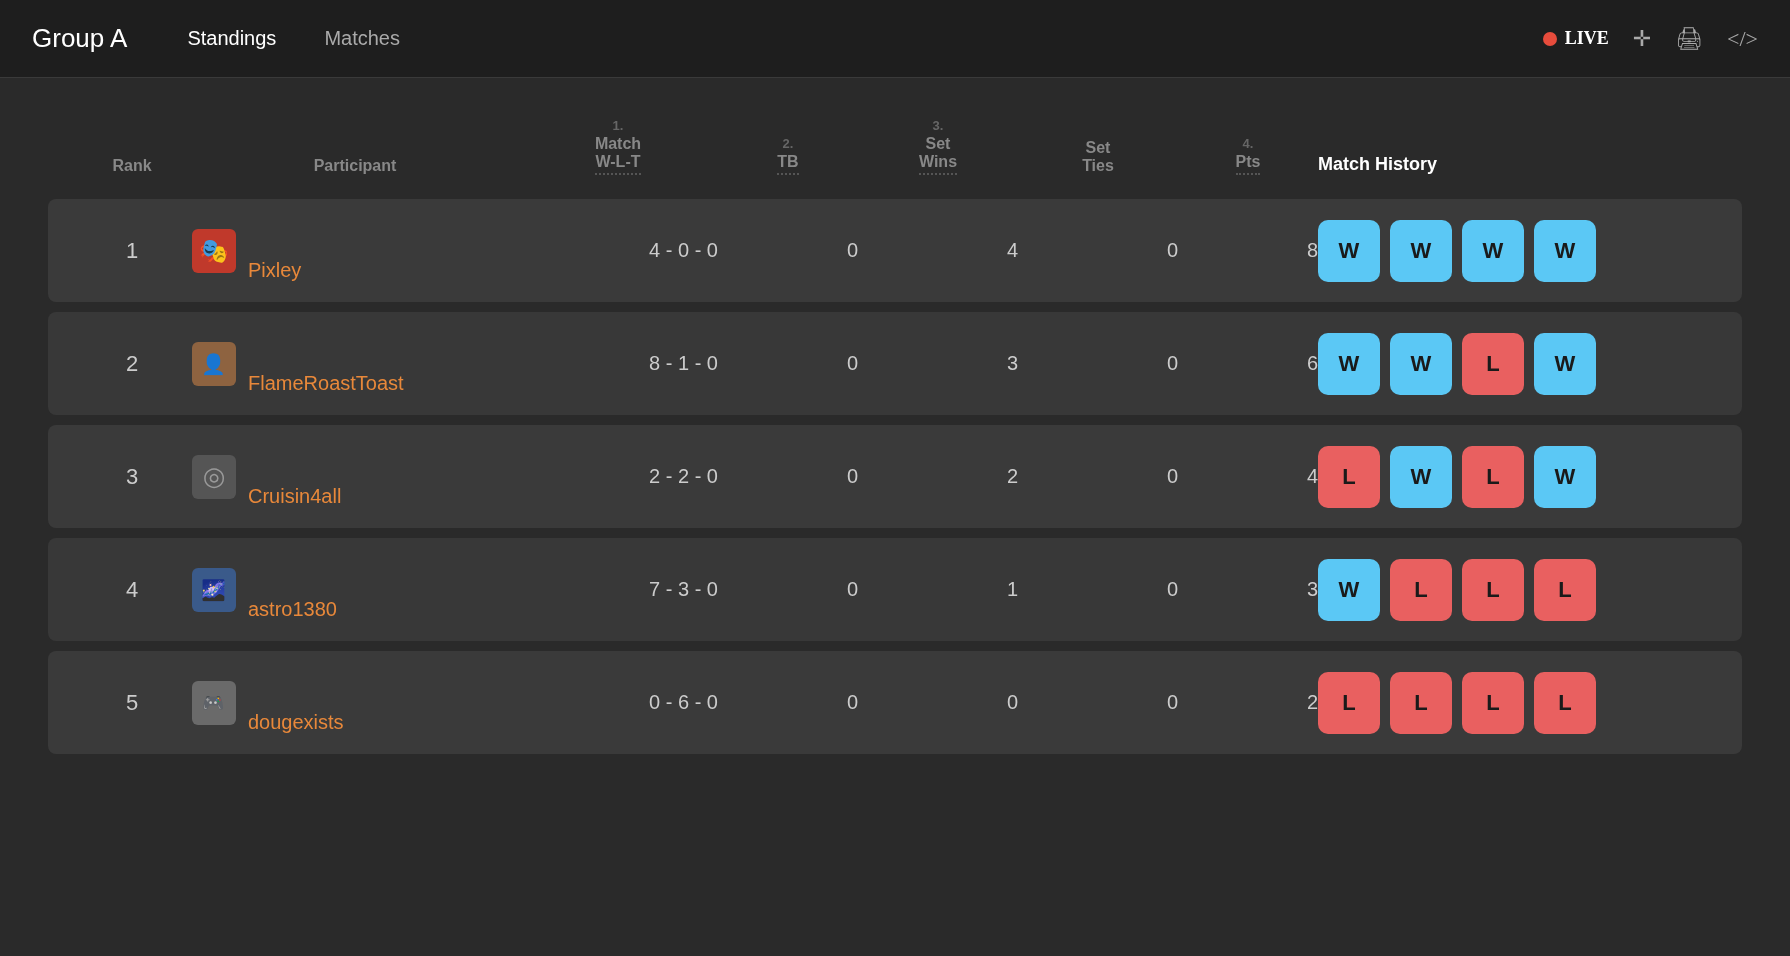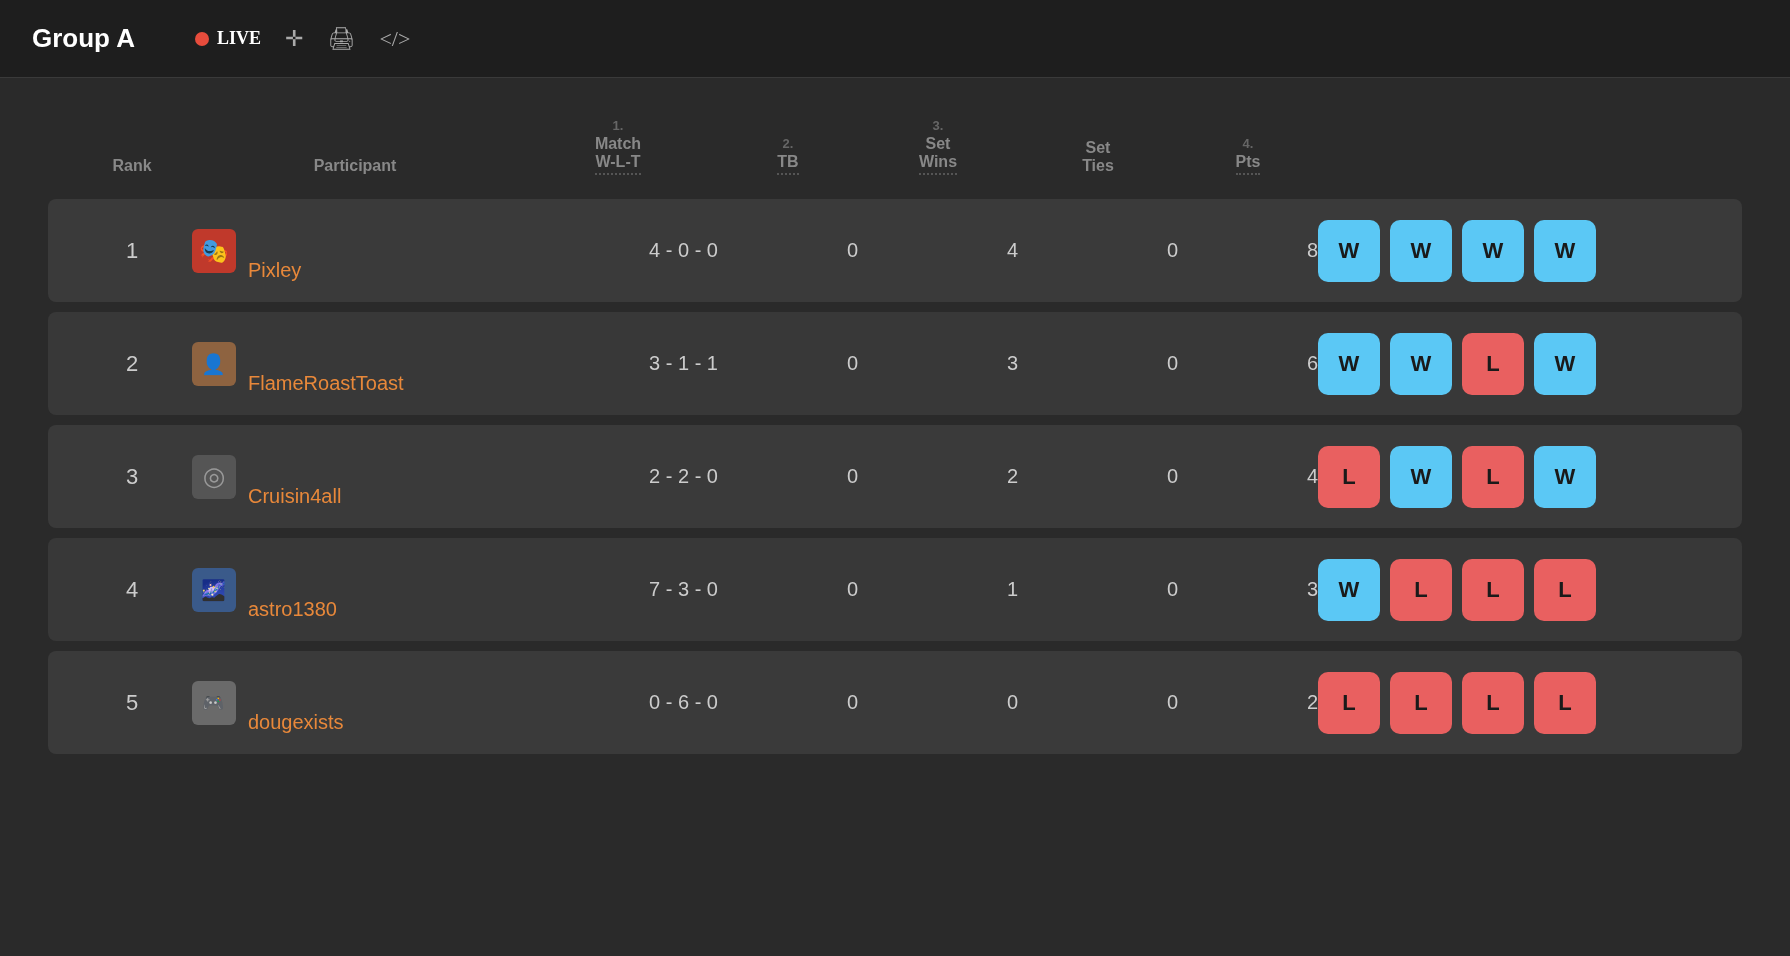--- a/index.html
+++ b/index.html
@@ -15,21 +15,21 @@
     .header {
       background: #1e1e1e;
       display: flex;
       align-items: center;
       padding: 0 32px;
       height: 78px;
       border-bottom: 1px solid #3a3a3a;
     }
     .header-title {
       font-size: 26px;
-      font-weight: 700;
+      font-weight: 400;
       color: #fff;
       margin-right: 60px;
     }
     .header-nav {
       display: flex;
       gap: 48px;
       flex: 1;
     }
     .nav-item {
       font-size: 20px;
@@ -198,20 +198,24 @@
     .avatar-doug {
       background: #6a6a6a;
       font-size: 18px;
     }
   </style>
 </head>
 <body>
 
 <div class="header">
   <div class="header-title">Group A</div>
+  <nav class="header-nav">
+    <span class="nav-item active">Standings</span>
+    <span class="nav-item">Matches</span>
+  </nav>
   <div class="header-actions">
     <div class="live-badge">
       <div class="live-dot"></div>
       <span>LIVE</span>
     </div>
     <span class="action-icon">✛</span>
     <span class="action-icon">🖨</span>
     <span class="action-icon">&lt;/&gt;</span>
   </div>
 </div>
@@ -237,20 +241,23 @@
       <span class="col-num">3.</span>
       <span class="underline-dots">Set<br>Wins</span>
     </div>
     <div class="col-header">
       <span>Set<br>Ties</span>
     </div>
     <div class="col-header">
       <span class="col-num">4.</span>
       <span class="underline-dots">Pts</span>
     </div>
+    <div class="col-header match-history">
+      <span>Match History</span>
+    </div>
   </div>
 
   <div class="player-row">
     <div class="rank">1</div>
     <div class="participant">
       <div class="avatar avatar-pixley">🎭</div>
       <span class="participant-name">Pixley</span>
     </div>
     <div class="stat">4 - 0 - 0</div>
     <div class="stat">0</div>
@@ -264,21 +271,21 @@
       <div class="badge win">W</div>
     </div>
   </div>
 
   <div class="player-row">
     <div class="rank">2</div>
     <div class="participant">
       <div class="avatar avatar-flame">👤</div>
       <span class="participant-name">FlameRoastToast</span>
     </div>
-    <div class="stat">3 - 1 - 1</div>
+    <div class="stat">8 - 1 - 0</div>
     <div class="stat">0</div>
     <div class="stat">3</div>
     <div class="stat">0</div>
     <div class="stat">6</div>
     <div class="match-history-badges">
       <div class="badge win">W</div>
       <div class="badge win">W</div>
       <div class="badge loss">L</div>
       <div class="badge win">W</div>
     </div>

